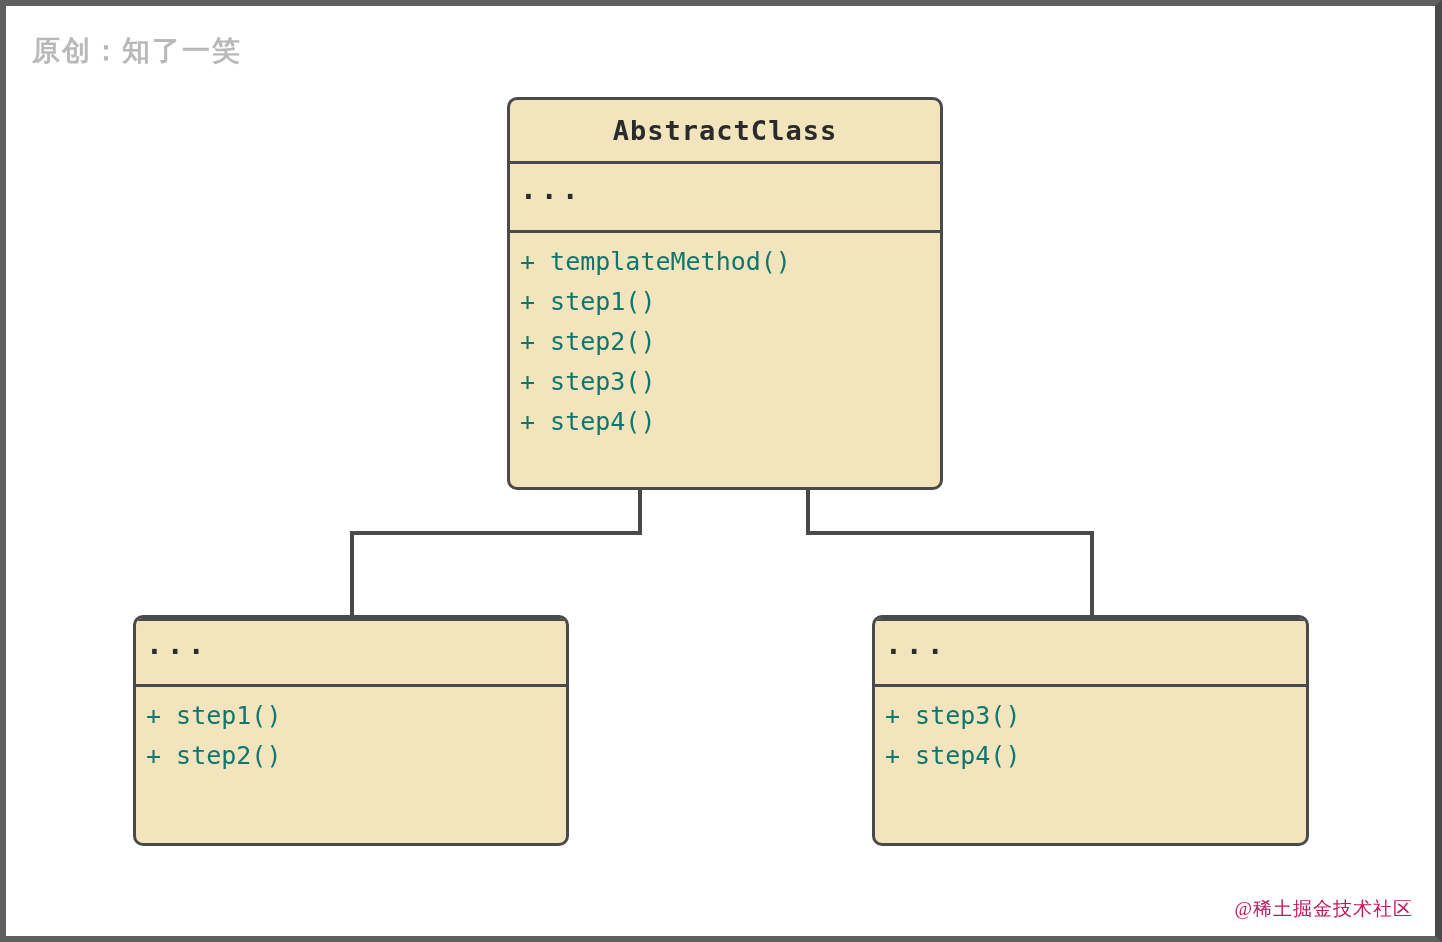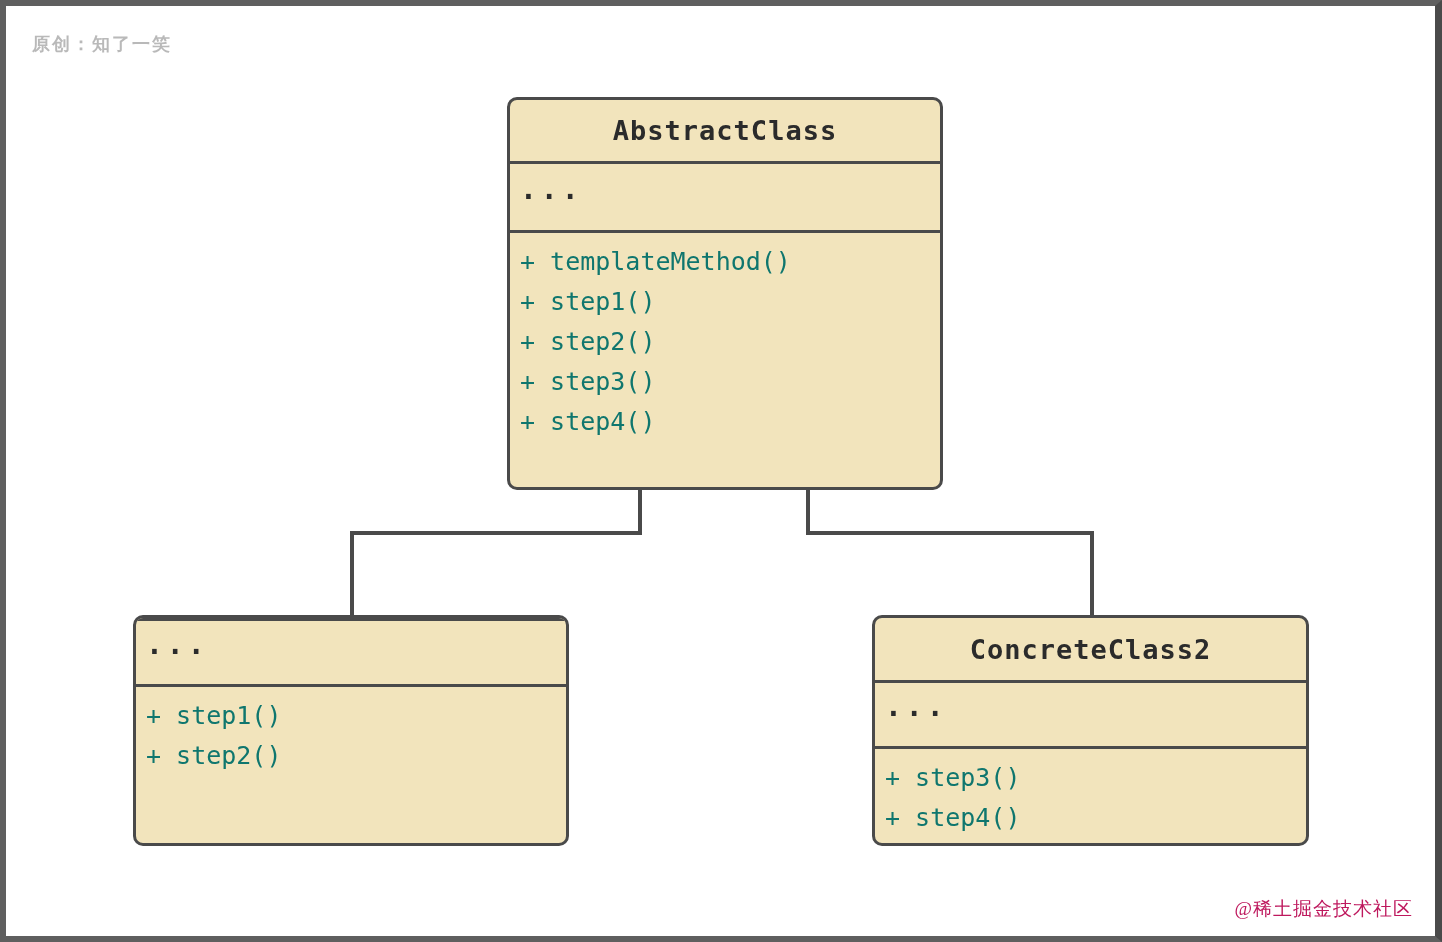--- a/index.html
+++ b/index.html
@@ -13,21 +13,21 @@
     background: #ffffff;
     border: 6px solid #5f5f5f;
     border-right: 7px solid #4a4a4a;
     overflow: hidden;
   }
 
   .watermark-top {
     position: absolute;
     left: 26px;
     top: 26px;
-    font-size: 18px;
+    font-size: 28px;
     font-weight: bold;
     color: #b9b9b9;
     font-family: "DejaVu Sans", "Liberation Sans", sans-serif;
     letter-spacing: 2px;
   }
 
   .watermark-bottom {
     position: absolute;
     right: 22px;
     bottom: 14px;
@@ -131,21 +131,20 @@
     <div class="attrs">
       <span>...</span>
     </div>
     <div class="methods">
       <div class="method-line">+ step1()</div>
       <div class="method-line">+ step2()</div>
     </div>
   </div>
 
   <div class="uml-class" id="concrete-class-2">
-    <div class="title">ConcreteClass2</div>
     <div class="attrs">
       <span>...</span>
     </div>
     <div class="methods">
       <div class="method-line">+ step3()</div>
       <div class="method-line">+ step4()</div>
     </div>
   </div>
 
   <div class="watermark-bottom">@稀土掘金技术社区</div>

